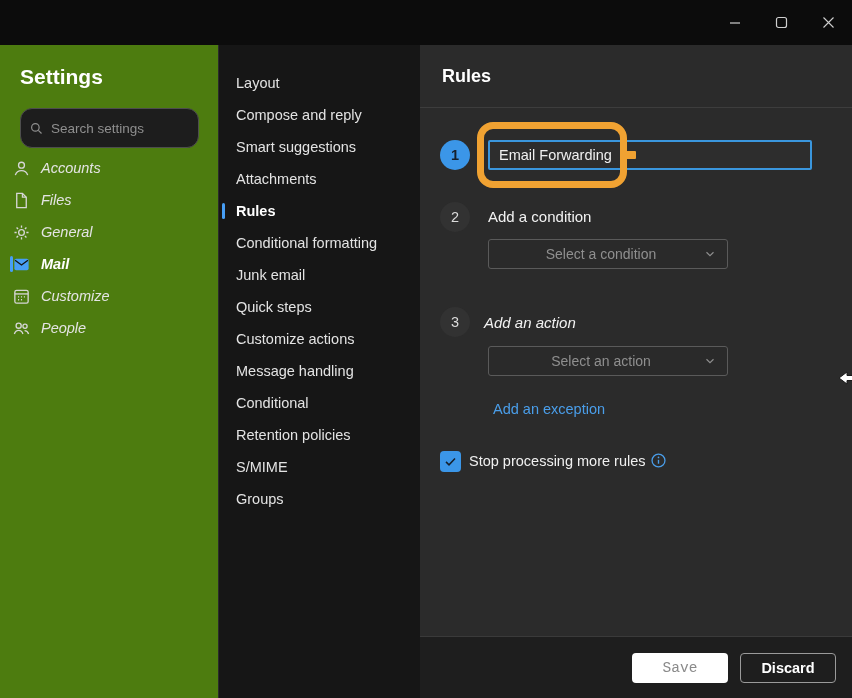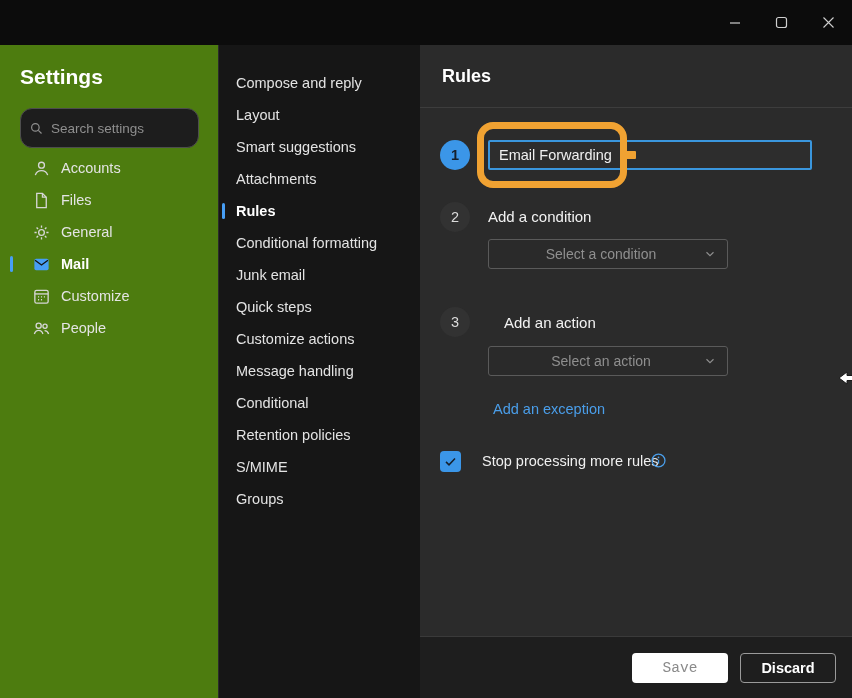--- a/index.html
+++ b/index.html
@@ -18,22 +18,22 @@
   .sidebar { position:absolute; left:0; top:45px; width:219px; height:653px; background:#4d7c0f;
              border-right:1px solid #2b2b2b; }
   .settings-title { position:absolute; left:20px; top:20px; font-size:21px; font-weight:bold; color:#ffffff; }
   .search-box { position:absolute; left:20px; top:63px; width:179px; height:40px; background:#1d1d1d;
                 border:1px solid #4d4d4d; border-radius:12px; display:flex; align-items:center; padding:0 8px; }
   .search-box svg { flex:0 0 auto; margin-right:7px; }
   .search-box input { flex:1; min-width:0; background:transparent; border:none; outline:none;
                       color:#e8e8e8; font-size:13.5px; font-family:inherit; }
   .search-box input::placeholder { color:#8f8f8f; }
   .side-nav { position:absolute; left:0; top:107px; width:100%; }
-  .side-item { position:relative; height:32px; display:flex; align-items:center; padding-left:32px;
-               color:#e4e4e4; font-size:14.5px; cursor:default; }
+  .side-item { position:relative; height:32px; display:flex; align-items:center; padding-left:12px;
+               color:#e4e4e4; font-size:14.5px; cursor:default;font-style:italic; }
   .side-item .icon { width:19px; height:19px; margin-right:10px; display:flex; align-items:center; justify-content:center; }
   .side-item.selected { font-weight:bold; color:#ffffff; }
   .side-item.selected::before { content:""; position:absolute; left:10px; top:8px; width:3px; height:16px;
                border-radius:2px; background:var(--accent); }
 
   
   .midcol { position:absolute; left:220px; top:45px; width:199px; height:653px; background:#161616; }
   .cat-list { padding-top:22px; }
   .cat-item { position:relative; height:32px; display:flex; align-items:center; padding-left:16px;
               color:#e3e3e3; font-size:14.5px; cursor:default; }
@@ -58,33 +58,33 @@
                      background:#2d2d2d; border:2px solid var(--input-border); border-radius:2px;
                      color:#f0f0f0; font-size:14.5px; font-family:inherit; padding:0 9px; outline:none; }
 
   .annotation { position:absolute; left:57px; top:77px; width:150px; height:66px;
                 border:7px solid var(--annotation); border-radius:16px; pointer-events:none; z-index:5; }
   .annotation::after { content:""; position:absolute; right:-16px; top:50%; transform:translateY(-50%);
                 width:10px; height:8px; background:var(--annotation); border-radius:1px; }
 
   .step-label { position:absolute; font-size:15px; color:#f2f2f2; }
   .l2 { left:68px; top:163px; }
-  .l3 { left:84px; top:269px; }
+  .l3 { left:64px; top:269px;font-style:italic; }
 
   .dropdown { position:absolute; left:68px; width:240px; height:30px; background:#2a2a2a;
               border:1px solid #5a5a5a; border-radius:3px; display:flex; align-items:center;
               padding:0 10px; cursor:default; }
   .d1 { top:194px; } .d2 { top:301px; }
   .dropdown .ph { flex:1; color:#8f8f8f; font-size:14px;text-align:center; }
 
   .exception-link { position:absolute; left:73px; top:356px; font-size:14.5px; color:var(--link); cursor:pointer; }
 
   .checkbox { position:absolute; left:20px; top:406px; width:21px; height:21px; border-radius:4px;
               background:var(--accent-strong); display:flex; align-items:center; justify-content:center; cursor:pointer; }
-  .checkbox-label { position:absolute; left:62px; top:408px; font-size:14.5px; color:#f0f0f0; }
+  .checkbox-label { position:absolute; left:49px; top:408px; font-size:14.5px; color:#f0f0f0; }
   .info-icon { position:absolute; left:230px; top:407px; width:17px; height:17px; cursor:pointer; }
 
   .panel-footer { position:absolute; left:0; bottom:0; width:100%; height:62px; background:#1e1e1e;
                   border-top:1px solid #3a3a3a; }
   .btn-save { position:absolute; left:212px; top:16px; width:96px; height:30px; background:#ffffff;
               border:none; border-radius:4px; color:#8a8a8a; font-size:14.5px; font-family:Liberation Mono, monospace; }
   .btn-discard { position:absolute; left:320px; top:16px; width:96px; height:30px; background:transparent;
               border:1px solid #9a9a9a; border-radius:4px; color:#ffffff; font-size:14.5px; font-weight:bold;
               font-family:inherit; }
 
@@ -181,24 +181,24 @@
             </svg>
           </span>
           <span>People</span>
         </div>
       </div>
   </div>
 
   <div class="midcol">
     <div class="cat-list" id="cat-list">
         <div class="cat-item">
+          <span>Layout</span>
+        </div>
+        <div class="cat-item">
           <span>Compose and reply</span>
-        </div>
-        <div class="cat-item">
-          <span>Layout</span>
         </div>
         <div class="cat-item">
           <span>Smart suggestions</span>
         </div>
         <div class="cat-item">
           <span>Attachments</span>
         </div>
         <div class="cat-item selected">
           <span>Rules</span>
         </div>

